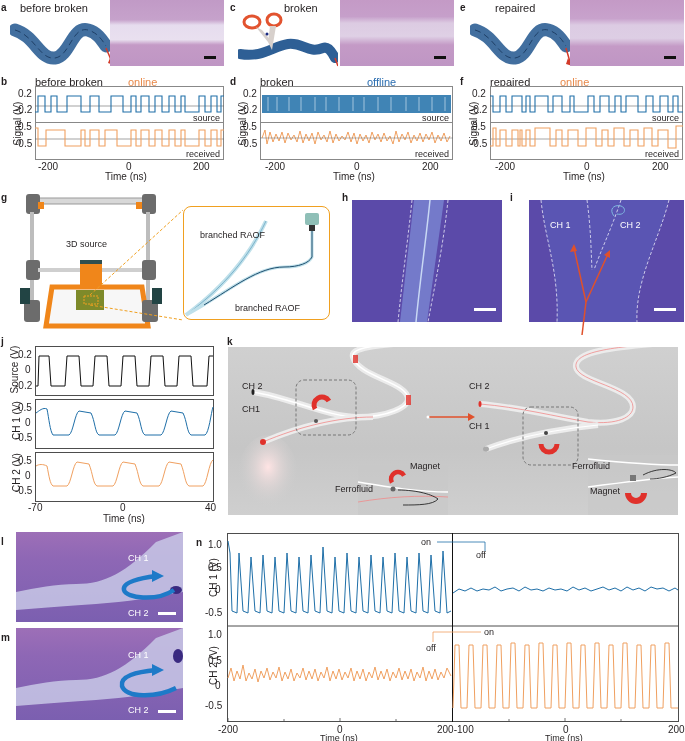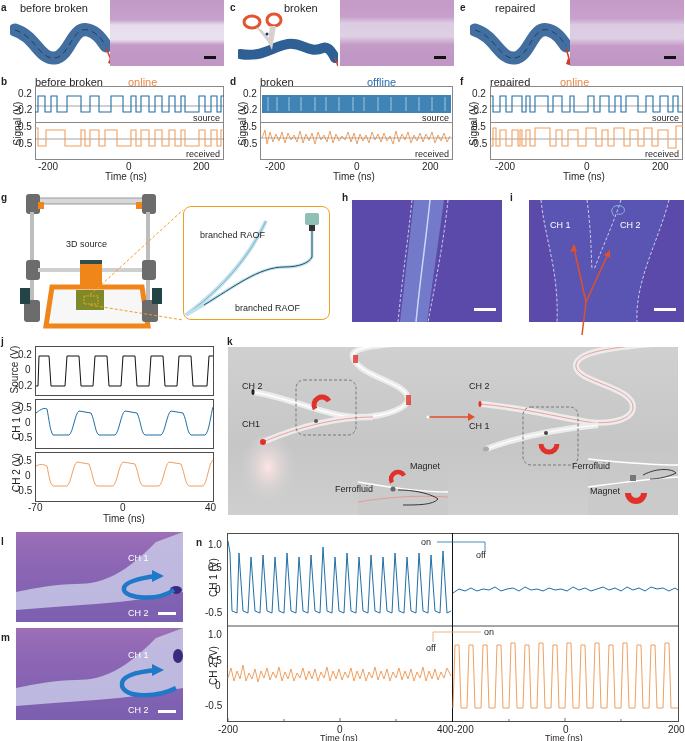--- a/index.html
+++ b/index.html
@@ -318,21 +318,21 @@
       <circle cx="165" cy="142" r="2.5" fill="#666"></circle>
       <rect x="360" y="108" width="90" height="60" fill="#c8c8c8" opacity="0.6"></rect>
       <path d="M360,112 C390,115 420,118 450,118" stroke="#fff" stroke-width="1.5" fill="none"></path>
       <path d="M360,140 C390,136 420,132 450,130" stroke="#fff" stroke-width="1.5" fill="none"></path>
       <path d="M415,128 C430,120 445,122 448,126 C440,130 430,132 422,132" stroke="#111" stroke-width="0.8" fill="none"></path>
       <path d="M400,146 a8,8 0 0 0 16,0" stroke="#e0312b" stroke-width="6" fill="none"></path>
       <rect x="402" y="128" width="6" height="6" fill="#777"></rect>
     </svg>
   </div>
   <span class="ann" style="left:242px;top:381px;font-size:9px;">CH 2</span>
-  <span class="ann" style="left:242px;top:419px;font-size:9px;">CH1</span>
+  <span class="ann" style="left:242px;top:404px;font-size:9px;">CH1</span>
   <span class="ann" style="left:469px;top:381px;font-size:9px;">CH 2</span>
   <span class="ann" style="left:469px;top:421px;font-size:9px;">CH 1</span>
   <span class="ann" style="left:410px;top:461px;font-size:9px;">Magnet</span>
   <span class="ann" style="left:335px;top:484px;font-size:9px;">Ferrofluid</span>
   <span class="ann" style="left:572px;top:461px;font-size:9px;">Ferrofluid</span>
   <span class="ann" style="left:590px;top:486px;font-size:9px;">Magnet</span>
 </div>
 
 <div>
   <span class="plabel" style="left:1px;top:536px;">l</span>
@@ -407,18 +407,18 @@
       <line x1="394" y1="189" x2="394" y2="186"></line>
     </g>
   </svg>
   <span class="ann" style="left:421px;top:537px;font-size:9px;">on</span>
   <span class="ann" style="left:476px;top:550px;font-size:9px;">off</span>
   <span class="ann" style="left:426px;top:643px;font-size:9px;">off</span>
   <span class="ann" style="left:484px;top:627px;font-size:9px;">on</span>
 
   <span class="tick" style="left:218px;top:724px;">-200</span>
   <span class="tick" style="left:337px;top:724px;">0</span>
-  <span class="tick" style="left:437px;top:724px;">400-200</span>
+  <span class="tick" style="left:437px;top:724px;">200-100</span>
   <span class="tick" style="left:563px;top:724px;">0</span>
   <span class="tick" style="left:668px;top:724px;">200</span>
   <span class="axlabel" style="left:320px;top:733px;font-size:9px;">Time (ns)</span>
   <span class="axlabel" style="left:545px;top:733px;font-size:9px;">Time (ns)</span>
 </div>
 
 </body></html>

